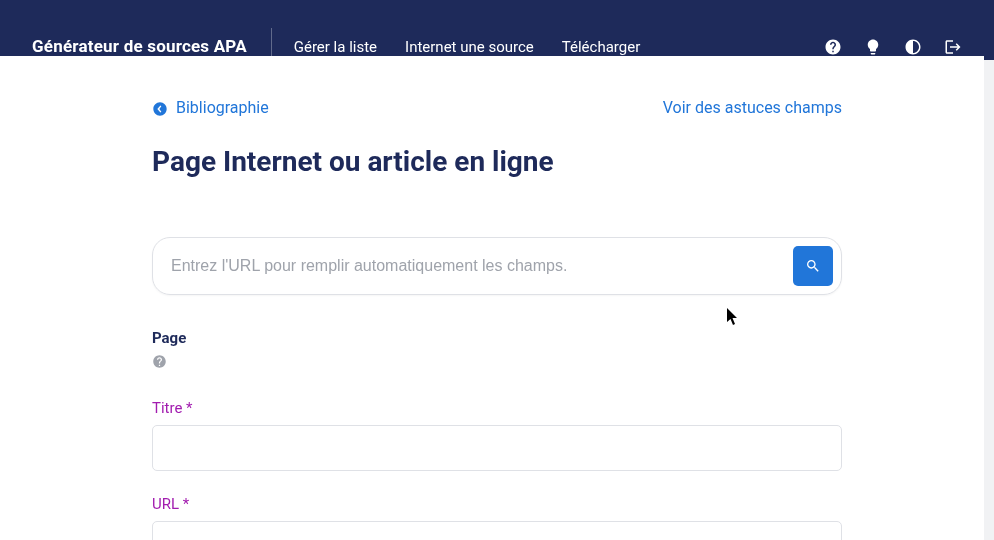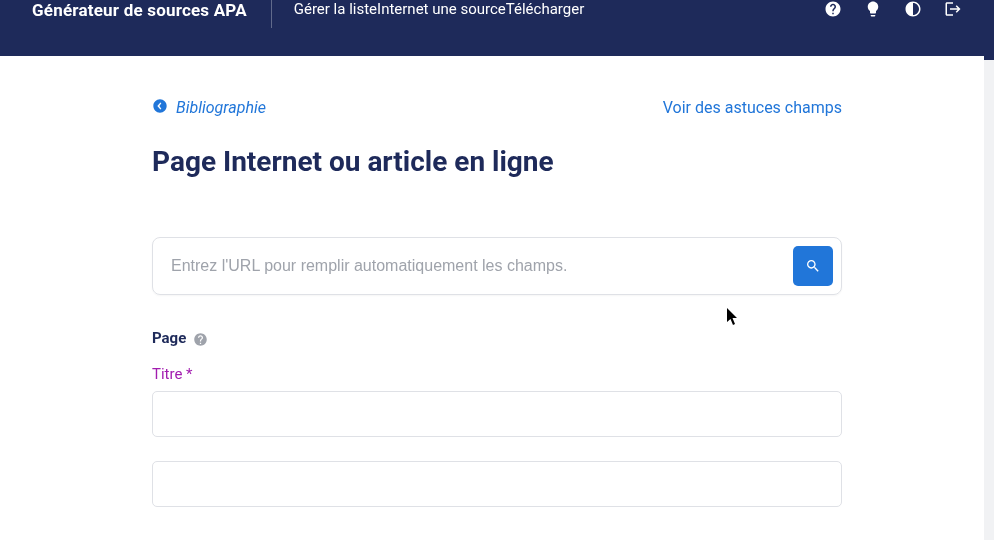--- a/index.html
+++ b/index.html
@@ -12,37 +12,38 @@
       background: #ffffff;
       width: 994px;
       height: 540px;
       overflow: hidden;
       position: relative;
     }
     .navbar {
       background: #1e2a5a;
       height: 56px;
       display: flex;
-      align-items: flex-start;
+      align-items: flex-end;
       padding: 0 32px;
       color: #ffffff;
     }
     .navbar-brand {
       font-weight: 700;
       font-size: 17px;
       letter-spacing: 0.2px;
     }
     .navbar-divider {
       width: 1px;
       height: 28px;
       background: rgba(255,255,255,0.3);
       margin: 0 22px 0 24px;
     }
     .navbar-links {
       display: flex;
+      gap: 28px;
     }
     .navbar-link {
       color: #ffffff;
       font-size: 15px;
       cursor: pointer;
       text-decoration: none;
     }
     .navbar-icons {
       margin-left: auto;
       display: flex;
@@ -68,26 +69,25 @@
       padding: 42px 0 0 0;
     }
     .top-row {
       display: flex;
       justify-content: space-between;
       align-items: center;
       margin-bottom: 28px;
     }
     .back-link {
       display: flex;
-      align-items: flex-start;
+      align-items: flex-end;
       gap: 8px;
       color: #2176d9;
       font-size: 16px;
       cursor: pointer;
-      font-style: italic;
     }
     .back-link svg {
       width: 16px;
       height: 16px;
       fill: #2176d9;
     }
     .tips-link {
       color: #2176d9;
       font-size: 16px;
       cursor: pointer;
@@ -95,21 +95,21 @@
     .page-title {
       color: #1e2a5a;
       font-size: 28px;
       font-weight: 700;
       margin-bottom: 59px;
     }
     .search-box {
       display: flex;
       align-items: center;
       border: 1px solid #dfe1e6;
-      border-radius: 8px;
+      border-radius: 18px;
       padding: 8px 8px 8px 18px;
       margin-bottom: 34px;
       box-shadow: 0 1px 2px rgba(0,0,0,0.04);
     }
     .search-input {
       flex: 1;
       border: none;
       outline: none;
       font-size: 16px;
       color: #333;
@@ -128,23 +128,24 @@
       justify-content: center;
       cursor: pointer;
     }
     .search-button svg {
       width: 16px;
       height: 16px;
       fill: #ffffff;
     }
     .section-header {
       display: flex;
-      align-items: flex-end;
+      align-items: flex-start;
       gap: 7px;
-      margin-bottom: 18px;
+      margin-bottom: 30px;
+      flex-direction: column;
     }
     .section-header-label {
       color: #1e2a5a;
       font-weight: 700;
       font-size: 15px;
     }
     .help-icon {
       width: 15px;
       height: 15px;
       fill: #9fa3ab;
@@ -249,20 +250,21 @@
   <div class="section-header">
     <span class="section-header-label">Page</span>
     <svg class="help-icon" viewBox="0 0 24 24">
         <path d="M12 2C6.48 2 2 6.48 2 12s4.48 10 10 10 10-4.48 10-10S17.52 2 12 2zm1 17h-2v-2h2v2zm2.07-7.75l-.9.92C13.45 12.9 13 13.5 13 15h-2v-.5c0-1.1.45-2.1 1.17-2.83l1.24-1.26c.37-.36.59-.86.59-1.41 0-1.1-.9-2-2-2s-2 .9-2 2H8c0-2.21 1.79-4 4-4s4 1.79 4 4c0 .88-.36 1.68-.93 2.25z"></path>
       </svg>
   </div>
 
   <label class="field-label">Titre *</label>
   <input class="text-input" type="text" style="">
 
+  <label class="field-label">URL *</label>
   <input class="text-input" type="text" style="">
 
   
 </div>
 
 <svg class="cursor" width="14" height="18" viewBox="0 0 14 18">
   <path d="M0 0 L0 14 L3.5 11 L6 17 L8 16 L5.5 10 L10 10 Z" fill="#000000"></path>
 </svg>
 
 <div class="scrollbar-track"></div>

